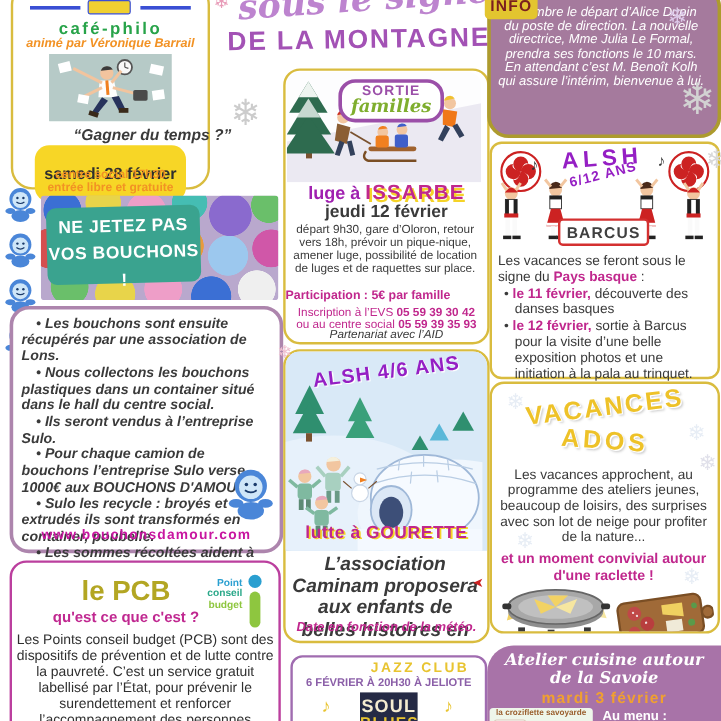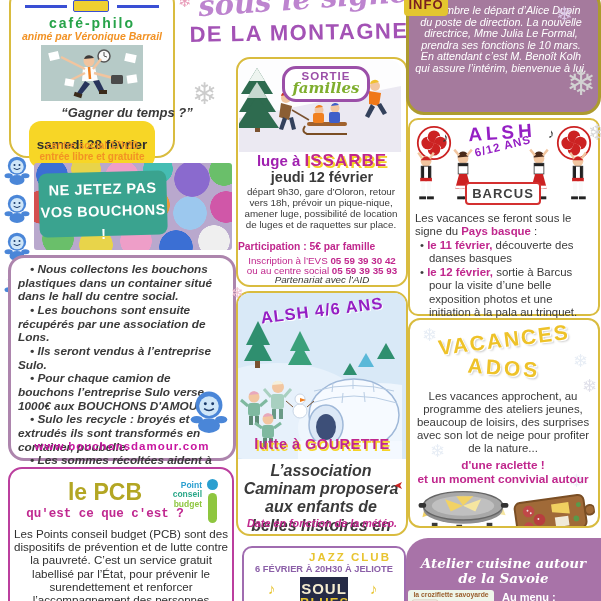--- a/index.html
+++ b/index.html
@@ -53,21 +53,21 @@
             font-size:11.8px;line-height:1.16;color:#3a3a3a;}
   .bou-text .bul{text-indent:12px;}
   .bou-site{position:absolute;left:0;bottom:6px;width:100%;text-align:center;color:#c816a0;
             font-weight:bold;font-size:11.5px;letter-spacing:1px;}
   .bou-mascot{position:absolute;right:2px;top:128px;}
 
   .pcb-box{left:8px;top:467px;width:222px;height:150px;border:2.5px solid #bb3f9e;border-radius:14px;background:#fff;}
   .pcb-title{position:absolute;top:10px;left:30px;width:130px;text-align:center;color:#b3a623;
              font-weight:bold;font-size:23px;}
   .pcb-sub{position:absolute;top:38px;left:10px;width:170px;text-align:center;color:#c02890;
-           font-weight:bold;font-size:12.5px;font-family:Liberation Mono, monospace;}
+           font-weight:bold;font-size:12.5px;}
   .pcb-logo{position:absolute;top:8px;right:8px;width:56px;height:50px;}
   .pcb-logo .lt{position:absolute;right:22px;top:4px;text-align:right;font-size:8.5px;font-weight:bold;line-height:1.1;}
   .pcb-logo .idot{position:absolute;right:6px;top:2px;width:11px;height:11px;border-radius:50%;background:#2a9fd0;}
   .pcb-logo .ibar{position:absolute;right:7px;top:16px;width:9px;height:30px;border-radius:5px;background:#8ec63f;}
   .pcb-para{position:absolute;top:58px;left:4px;width:214px;text-align:center;font-size:11.6px;
             line-height:1.14;font-weight:500;color:#2f2f2f;}
 
   
   .title-script{left:188px;top:-18px;width:230px;text-align:center;color:#bd84cf;font-family:"DejaVu Serif",serif;
       font-style:italic;font-weight:bold;font-size:29px;transform:rotate(-4deg);}
@@ -131,21 +131,21 @@
   .vac-t1{position:absolute;top:8px;width:100%;text-align:center;color:#eec229;font-weight:800;font-size:21px;
       letter-spacing:2px;transform:rotate(-7deg);text-shadow:-1px -1px 0 #fff,1px 1px 0 #fff,2px 2px 2px #ccc;}
   .vac-t2{position:absolute;top:36px;width:100%;text-align:center;color:#eec229;font-weight:800;font-size:21px;
       letter-spacing:3px;transform:rotate(4deg);text-shadow:-1px -1px 0 #fff,1px 1px 0 #fff,2px 2px 2px #ccc;}
   .vac-text{position:absolute;top:70px;left:4px;width:178px;text-align:center;font-size:11.4px;line-height:1.14;color:#3a3a3a;font-weight:500;}
   .vac-hl{position:absolute;top:138px;left:2px;width:182px;text-align:center;color:#c0278d;font-weight:800;font-size:11.8px;line-height:1.2;}
   .vac-flake{position:absolute;color:#e7edf5;font-size:18px;}
 
   .atl-box{left:406px;top:538px;width:195px;height:72px;background:#a873a8;border-radius:22px 0 0 0;}
   .atl-t{position:absolute;top:5px;width:100%;text-align:center;color:#fff;font-family:"DejaVu Serif",serif;
-      font-style:italic;font-weight:bold;font-size:13.5px;line-height:1.1;margin-top:13px;}
+      font-style:italic;font-weight:bold;font-size:13.5px;line-height:1.1;}
   .atl-date{position:absolute;top:36px;width:100%;text-align:center;color:#f0a030;font-weight:800;font-size:13px;letter-spacing:1px;}
   .atl-card{position:absolute;left:2px;top:52px;width:86px;height:32px;background:#eef6ea;border-radius:3px;overflow:hidden;}
   .atl-card .cap{display:block;font-size:6.8px;font-weight:bold;color:#9a5f2e;text-align:center;margin-top:1px;}
   .atl-menu{position:absolute;left:96px;top:52px;color:#fff;font-weight:bold;font-size:11px;line-height:1.3;}
 
   .deco{position:absolute;z-index:5;}
 </style>
 </head>
 <body>
 
@@ -237,22 +237,22 @@
 
   <div class="abs caps-photo">
     <div class="caps-banner">
       <div>NE JETEZ PAS</div>
       <div>VOS BOUCHONS !</div>
     </div>
   </div>
 
   <div class="abs bou-box">
     <div class="bou-text">
+      <div class="bul"><span>•</span>&nbsp;<span>Les bouchons sont ensuite récupérés par une association de Lons.</span></div>
       <div class="bul"><span>•</span>&nbsp;<span>Nous collectons les bouchons plastiques dans un container situé dans le hall du centre social.</span></div>
-      <div class="bul"><span>•</span>&nbsp;<span>Les bouchons sont ensuite récupérés par une association de Lons.</span></div>
       <div class="bul"><span>•</span>&nbsp;<span>Ils seront vendus à l’entreprise Sulo.</span></div>
       <div class="bul"><span>•</span>&nbsp;<span>Pour chaque camion de bouchons l’entreprise  Sulo verse 1000€ aux BOUCHONS D'AMOUR.</span></div>
       <div class="bul"><span>•</span>&nbsp;<span>Sulo les recycle : broyés et extrudés ils sont transformés en container, poubelle.</span></div>
       <div class="bul"><span>•</span>&nbsp;<span>Les sommes récoltées aident à améliorer la vie des personnes handicapées de différentes manières.</span></div>
     </div>
     <div class="bou-mascot">
       <svg width="44" height="50" viewBox="0 0 36 40">
           <circle cx="18" cy="15" r="11" fill="#4a86d8"></circle>
           <circle cx="18" cy="16" r="8" fill="#cfe6f8"></circle>
           <circle cx="15" cy="14" r="1.2" fill="#1a3a6a"></circle>
@@ -478,22 +478,22 @@
 
   <div class="abs vac-box">
     <span class="vac-flake" style="left:12px;top:4px">❄</span>
     <span class="vac-flake" style="right:10px;top:30px">❄</span>
     <span class="vac-flake" style="left:20px;top:120px">❄</span>
     <span class="vac-flake" style="right:14px;top:150px">❄</span>
     <div class="vac-t1">VACANCES</div>
     <div class="vac-t2">ADOS</div>
     <div class="vac-text">Les vacances approchent, au programme des ateliers jeunes, beaucoup de loisirs, des surprises avec son lot de neige pour profiter de la nature...</div>
     <div class="vac-hl">
+      <div>et un moment convivial autour</div>
       <div>d'une raclette !</div>
-      <div>et un moment convivial autour</div>
     </div>
     <svg style="position:absolute;left:6px;top:165px" width="95" height="52" viewBox="0 0 95 55">
       <rect x="14" y="40" width="6" height="12" fill="#3a3a3a"></rect>
         <rect x="72" y="40" width="6" height="12" fill="#3a3a3a"></rect>
       <rect x="40" y="42" width="6" height="12" fill="#3a3a3a"></rect>
       <polygon points="8,18 16,30 4,34" fill="#f2d264"></polygon>
         <polygon points="86,16 80,30 92,32" fill="#f6e6a0"></polygon>
       <ellipse cx="47" cy="26" rx="42" ry="15" fill="#8e8e8e"></ellipse>
       <ellipse cx="47" cy="22" rx="42" ry="15" fill="#a8a8a8" stroke="#666" stroke-width="1.5"></ellipse>
       <ellipse cx="47" cy="22" rx="33" ry="10.5" fill="#c0c0c0"></ellipse>
@@ -517,20 +517,21 @@
       <circle cx="68" cy="30" r="3" fill="#5a9a4a"></circle>
         <circle cx="72" cy="16" r="2.5" fill="#5a9a4a"></circle>
     </svg>
   </div>
 
   <div class="abs atl-box">
     <div class="atl-t">
       <div>Atelier cuisine autour</div>
       <div>de la Savoie</div>
     </div>
+    <div class="atl-date">mardi 3 février</div>
     <div class="atl-card">
       <span class="cap">la croziflette savoyarde</span>
       <svg width="86" height="22" viewBox="0 0 86 22">
         <rect x="4" y="2" width="26" height="18" rx="2" fill="#fff" stroke="#d8c8b8"></rect>
         <rect x="8" y="6" width="18" height="7" rx="2" fill="#f0a0c0"></rect>
         <circle cx="44" cy="11" r="8" fill="#e0984a"></circle>
           <circle cx="44" cy="11" r="5" fill="#f0c070"></circle>
         <circle cx="62" cy="8" r="3" fill="#5a9a4a"></circle>
           <rect x="68" y="4" width="14" height="14" rx="2" fill="#d86848"></rect>
       </svg>

